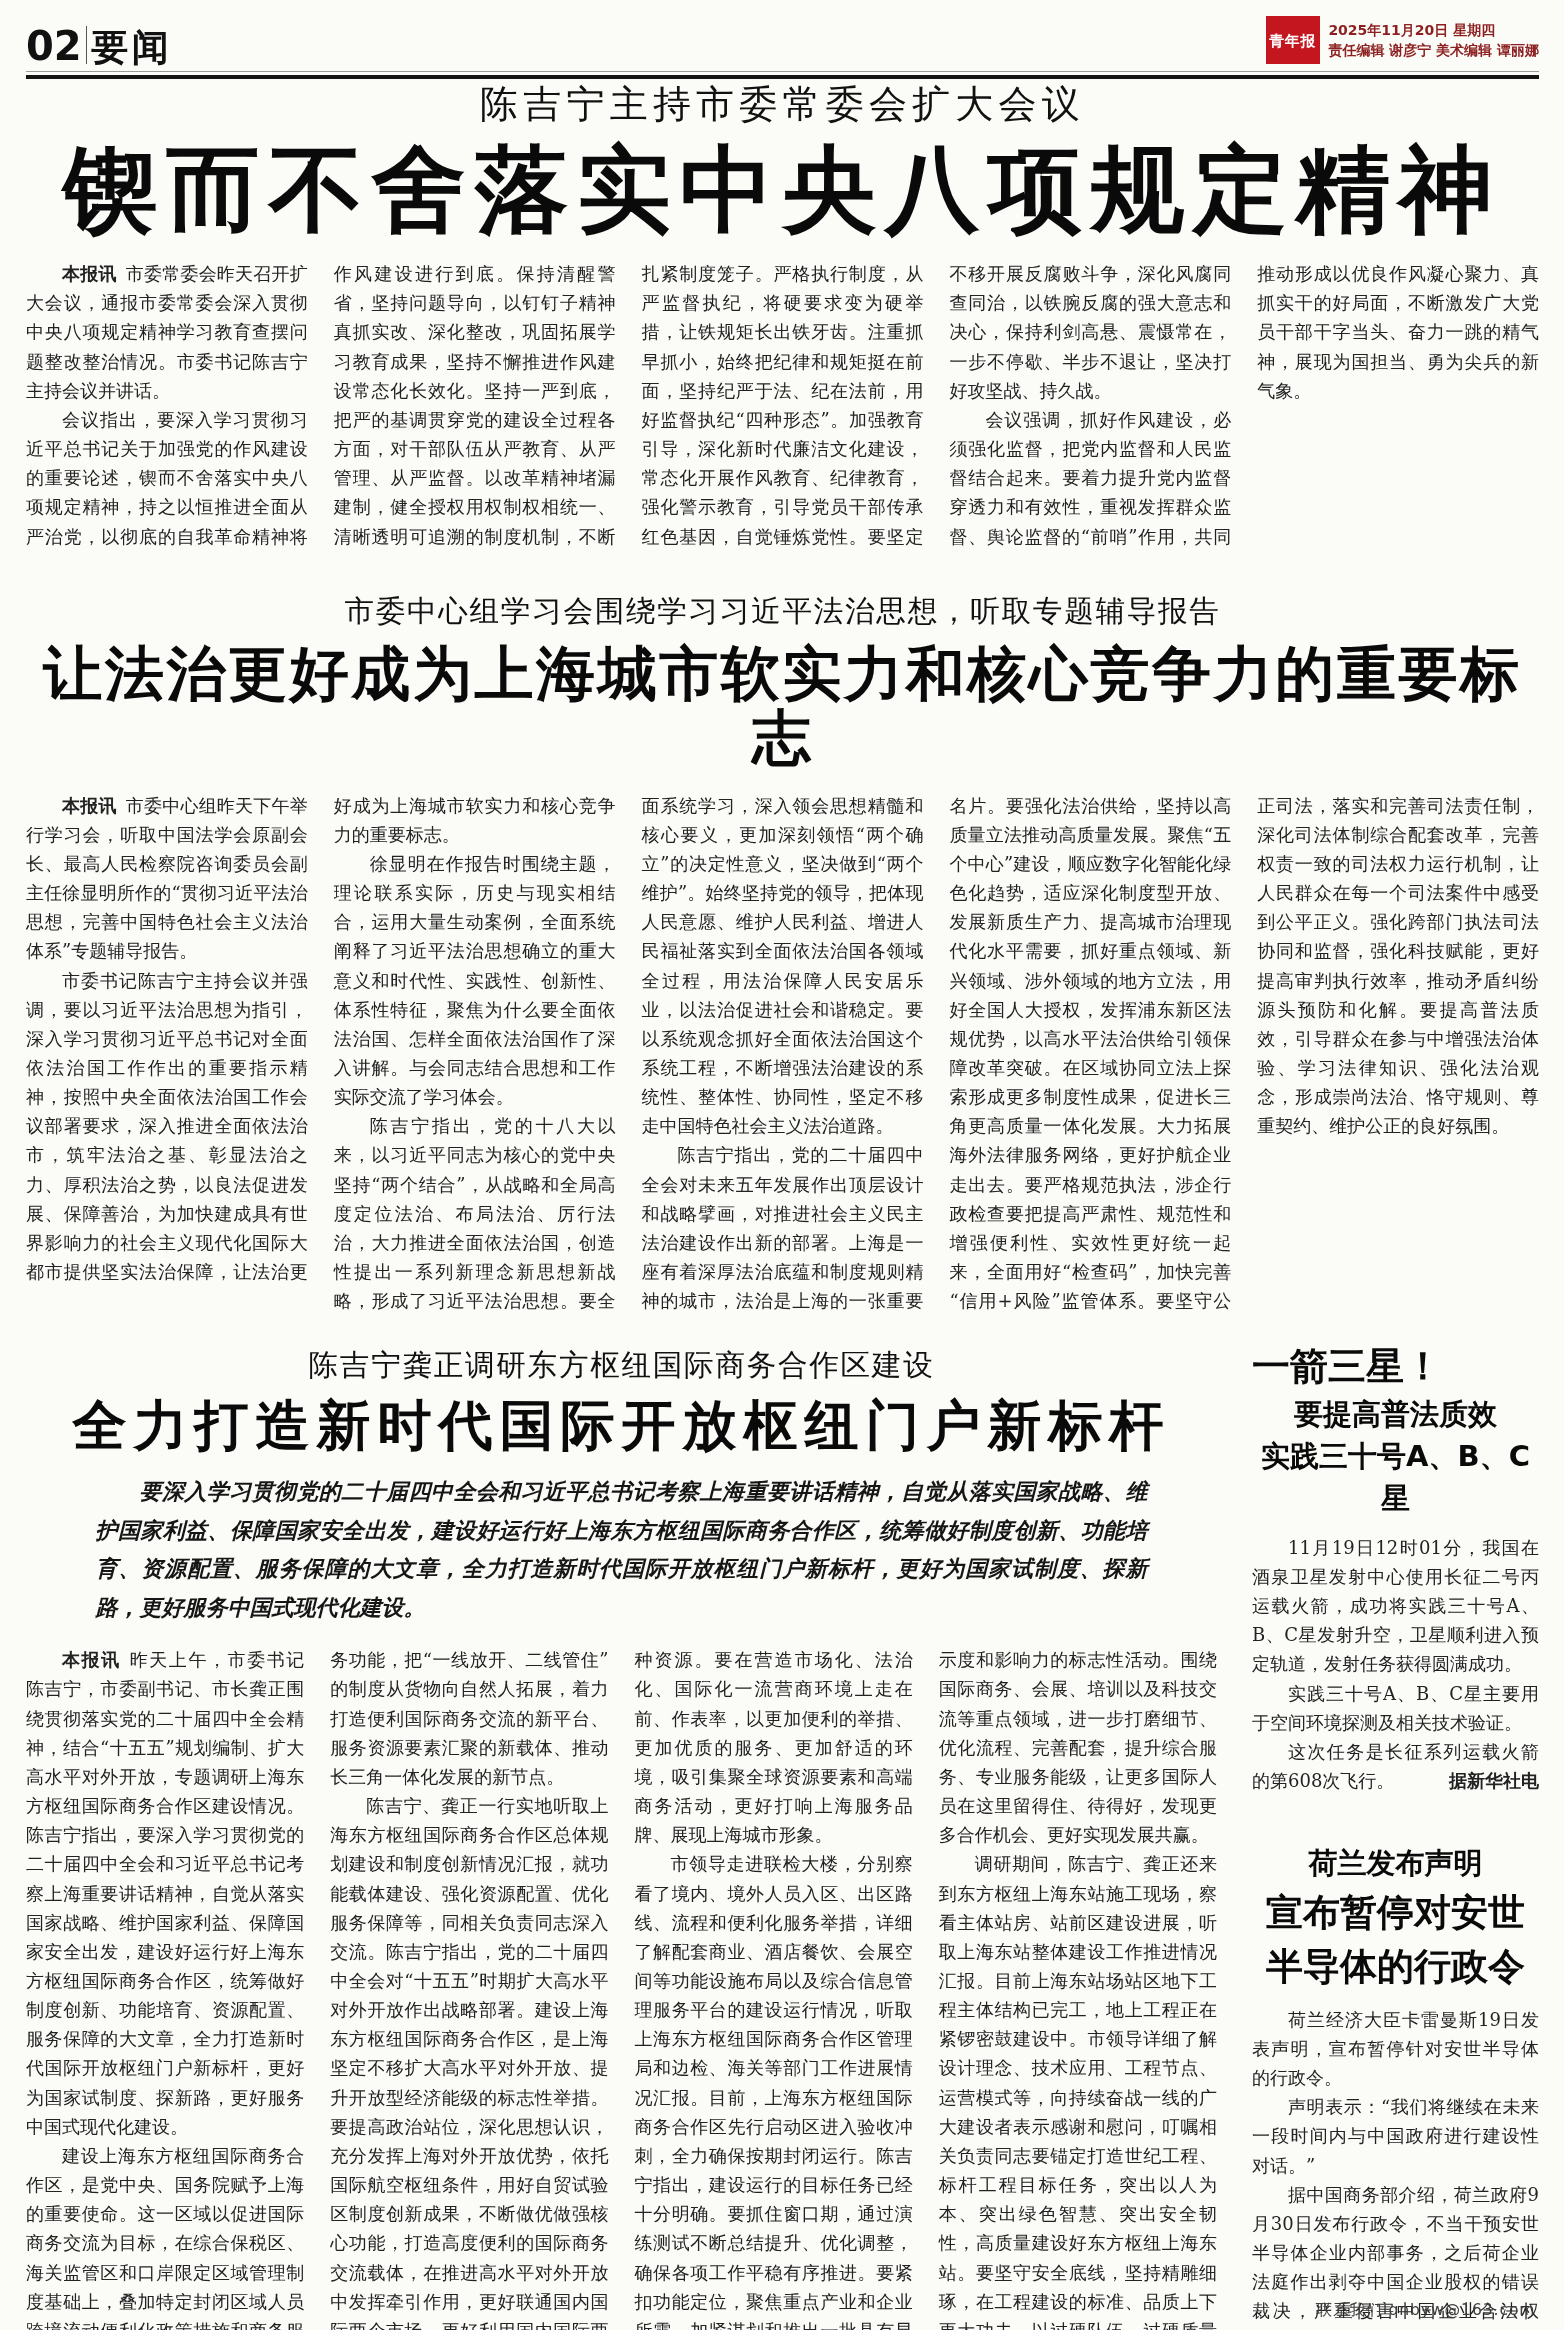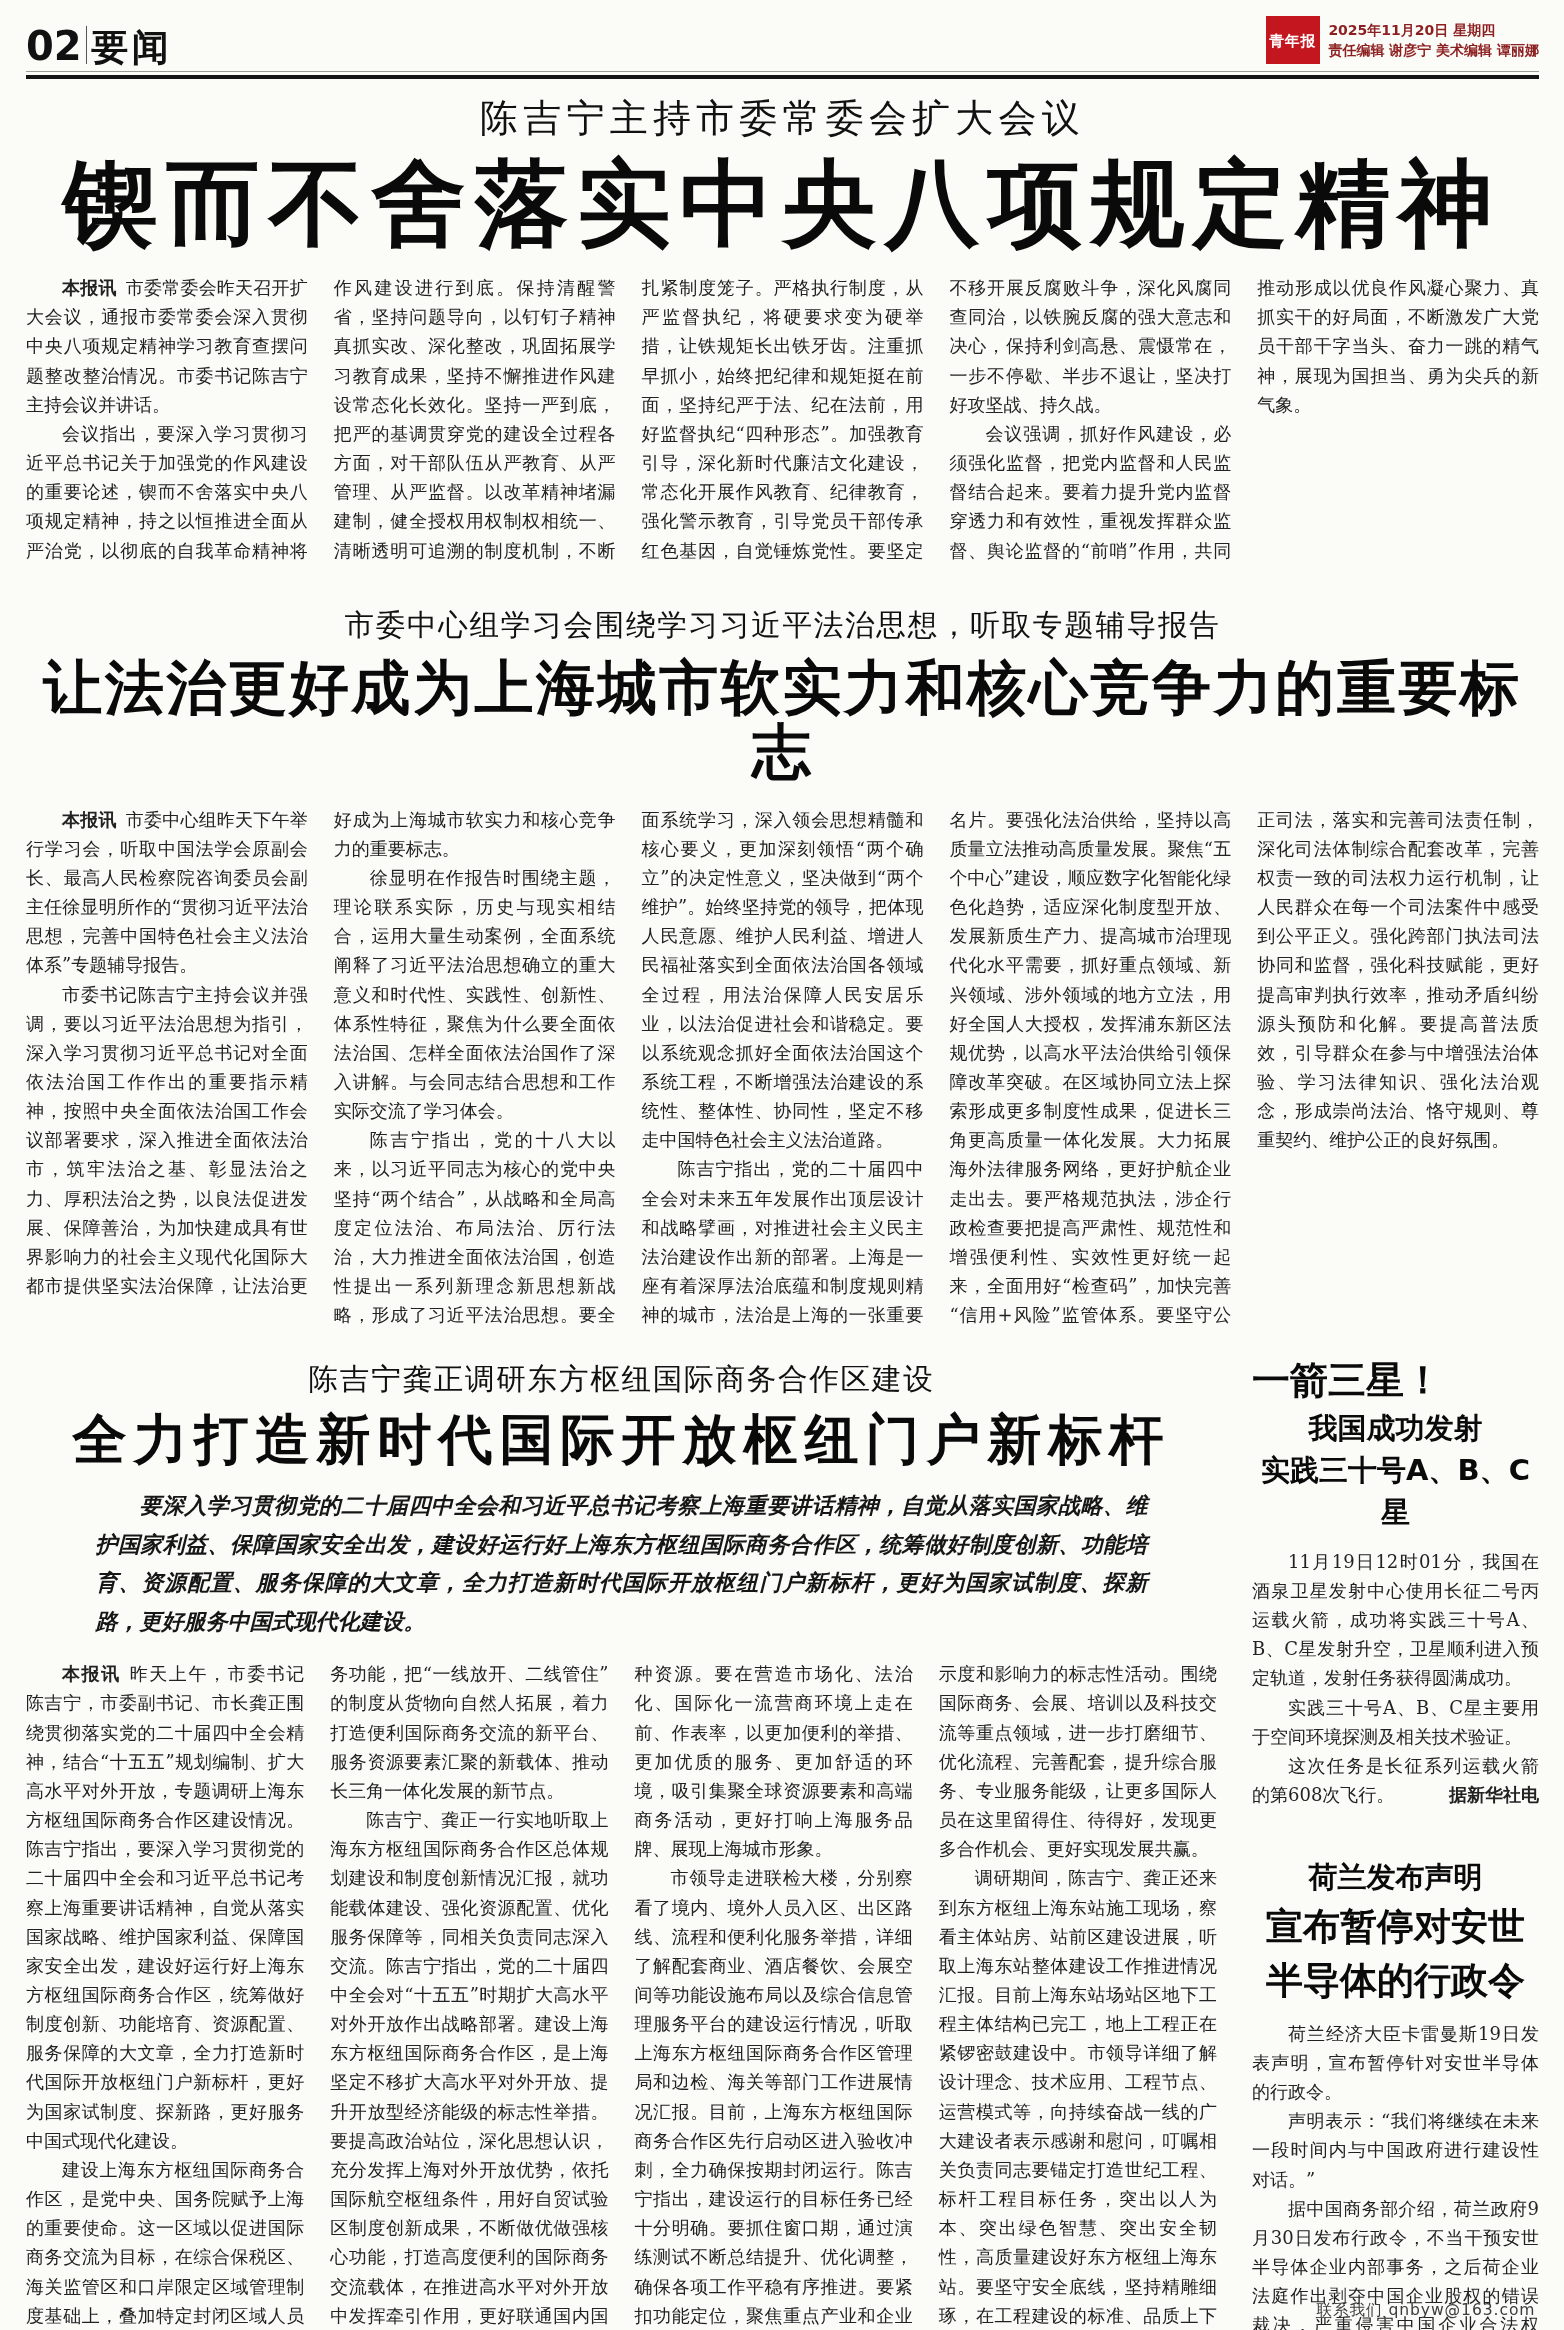--- a/index.html
+++ b/index.html
@@ -20,21 +20,21 @@
 
   
   .kicker{font-family:"DejaVu Sans",sans-serif;text-align:center;color:#111;}
   .headline{font-family:"DejaVu Sans",sans-serif;text-align:center;font-weight:900;color:#0a0a0a;line-height:1.08;}
   .cols{text-align:justify;font-size:18px;line-height:1.62;color:#222;column-fill:auto;overflow:hidden;}
   .cols p{margin:0;text-indent:2em;}
   .lead-in{font-weight:700;font-family:"DejaVu Sans",sans-serif;margin-right:.5em;}
   .source{float:right;font-weight:700;font-family:"DejaVu Sans",sans-serif;}
 
   
-  .a1{margin-top:14px;}
+  .a1{}
   .a1 .kicker{font-size:38px;letter-spacing:5.2px;}
   .a1 .headline{font-size:94px;letter-spacing:8.7px;margin:8.7px 0 19px 0;}
   .a1-body{height:302px;column-count:5;column-gap:26px;}
 
   
   .a2{margin-top:29.6px;}
   .a2 .kicker{font-size:29.6px;letter-spacing:1.7px;}
   .a2 .headline{font-size:59px;letter-spacing:2.6px;margin:10.4px 0 21px 0;}
   .a2-body{height:525px;column-count:5;column-gap:26px;}
 
@@ -130,21 +130,21 @@
         <p>市领导走进联检大楼，分别察看了境内、境外人员入区、出区路线、流程和便利化服务举措，详细了解配套商业、酒店餐饮、会展空间等功能设施布局以及综合信息管理服务平台的建设运行情况，听取上海东方枢纽国际商务合作区管理局和边检、海关等部门工作进展情况汇报。目前，上海东方枢纽国际商务合作区先行启动区进入验收冲刺，全力确保按期封闭运行。陈吉宁指出，建设运行的目标任务已经十分明确。要抓住窗口期，通过演练测试不断总结提升、优化调整，确保各项工作平稳有序推进。要紧扣功能定位，聚焦重点产业和企业所需，加紧谋划和推出一批具有显示度和影响力的标志性活动。围绕国际商务、会展、培训以及科技交流等重点领域，进一步打磨细节、优化流程、完善配套，提升综合服务、专业服务能级，让更多国际人员在这里留得住、待得好，发现更多合作机会、更好实现发展共赢。</p>
         <p>调研期间，陈吉宁、龚正还来到东方枢纽上海东站施工现场，察看主体站房、站前区建设进展，听取上海东站整体建设工作推进情况汇报。目前上海东站场站区地下工程主体结构已完工，地上工程正在紧锣密鼓建设中。市领导详细了解设计理念、技术应用、工程节点、运营模式等，向持续奋战一线的广大建设者表示感谢和慰问，叮嘱相关负责同志要锚定打造世纪工程、标杆工程目标任务，突出以人为本、突出绿色智慧、突出安全韧性，高质量建设好东方枢纽上海东站。要坚守安全底线，坚持精雕细琢，在工程建设的标准、品质上下更大功夫，以过硬队伍、过硬质量确保工程项目经得起历史检验。要深化路地协同，创新一体化运营模式，加强区域空间衔接、功能协同、设施配套，更好为上海“五个中心”和现代化建设提供有力支撑。</p>
 
       </div>
     </section>
 
     <aside class="sidebar">
 
       <section>
         <div class="sb-h1">一箭三星！</div>
-        <div class="sb-h2">我国成功发射</div>
+        <div class="sb-h2">要提高普法质效</div>
         <div class="sb-h2">实践三十号A、B、C星</div>
         <div class="sb-body">
           <p>11月19日12时01分，我国在酒泉卫星发射中心使用长征二号丙运载火箭，成功将实践三十号A、B、C星发射升空，卫星顺利进入预定轨道，发射任务获得圆满成功。</p>
           <p>实践三十号A、B、C星主要用于空间环境探测及相关技术验证。</p>
           <p><span>这次任务是长征系列运载火箭的第608次飞行。</span><span class="source">据新华社电</span></p>
         </div>
       </section>
 
       <section class="sb-art2">
         <div class="sb-kicker">荷兰发布声明</div>

